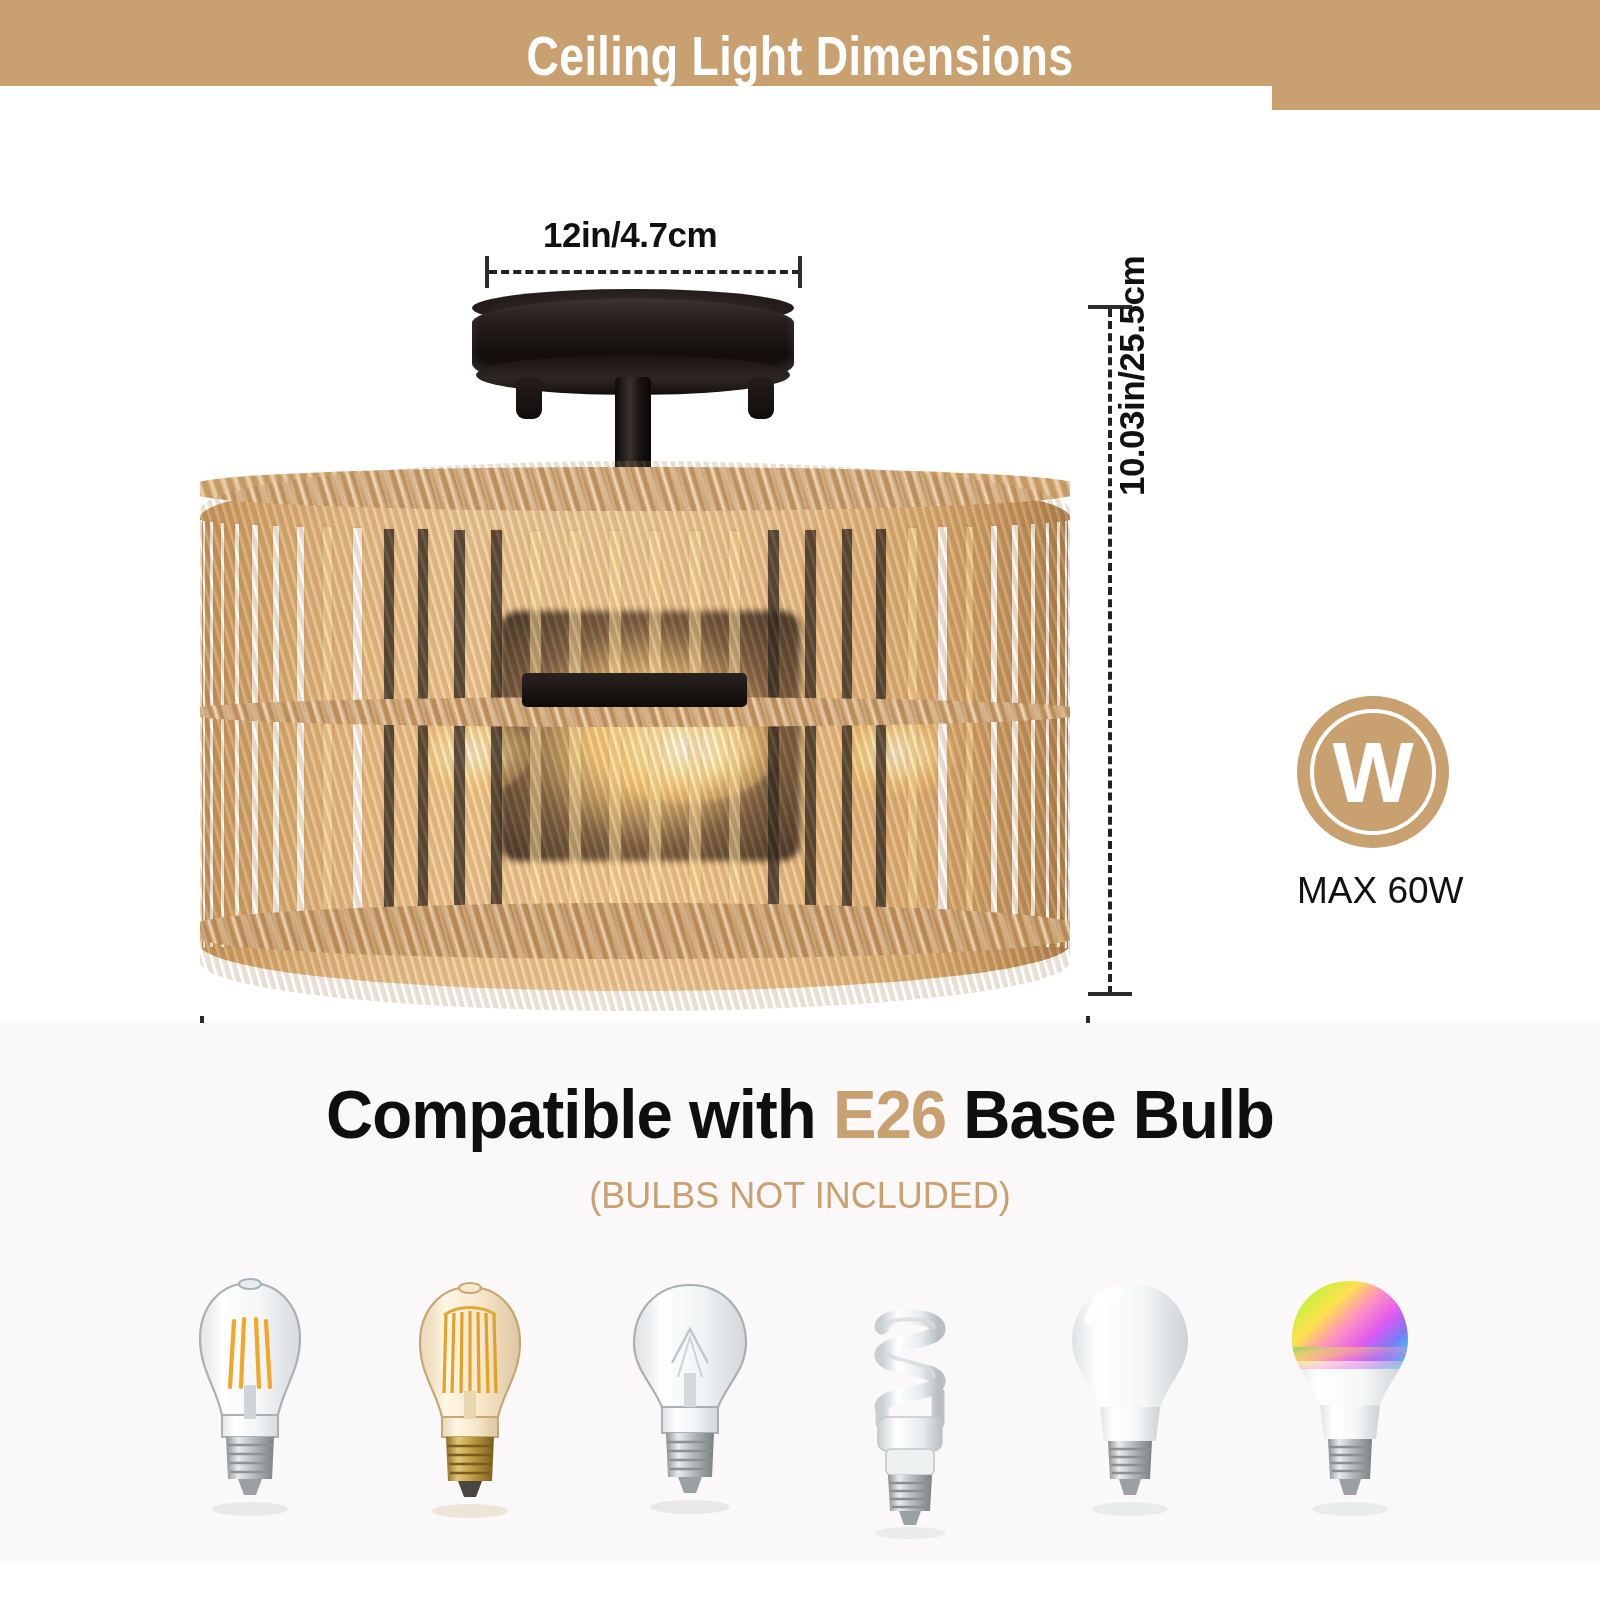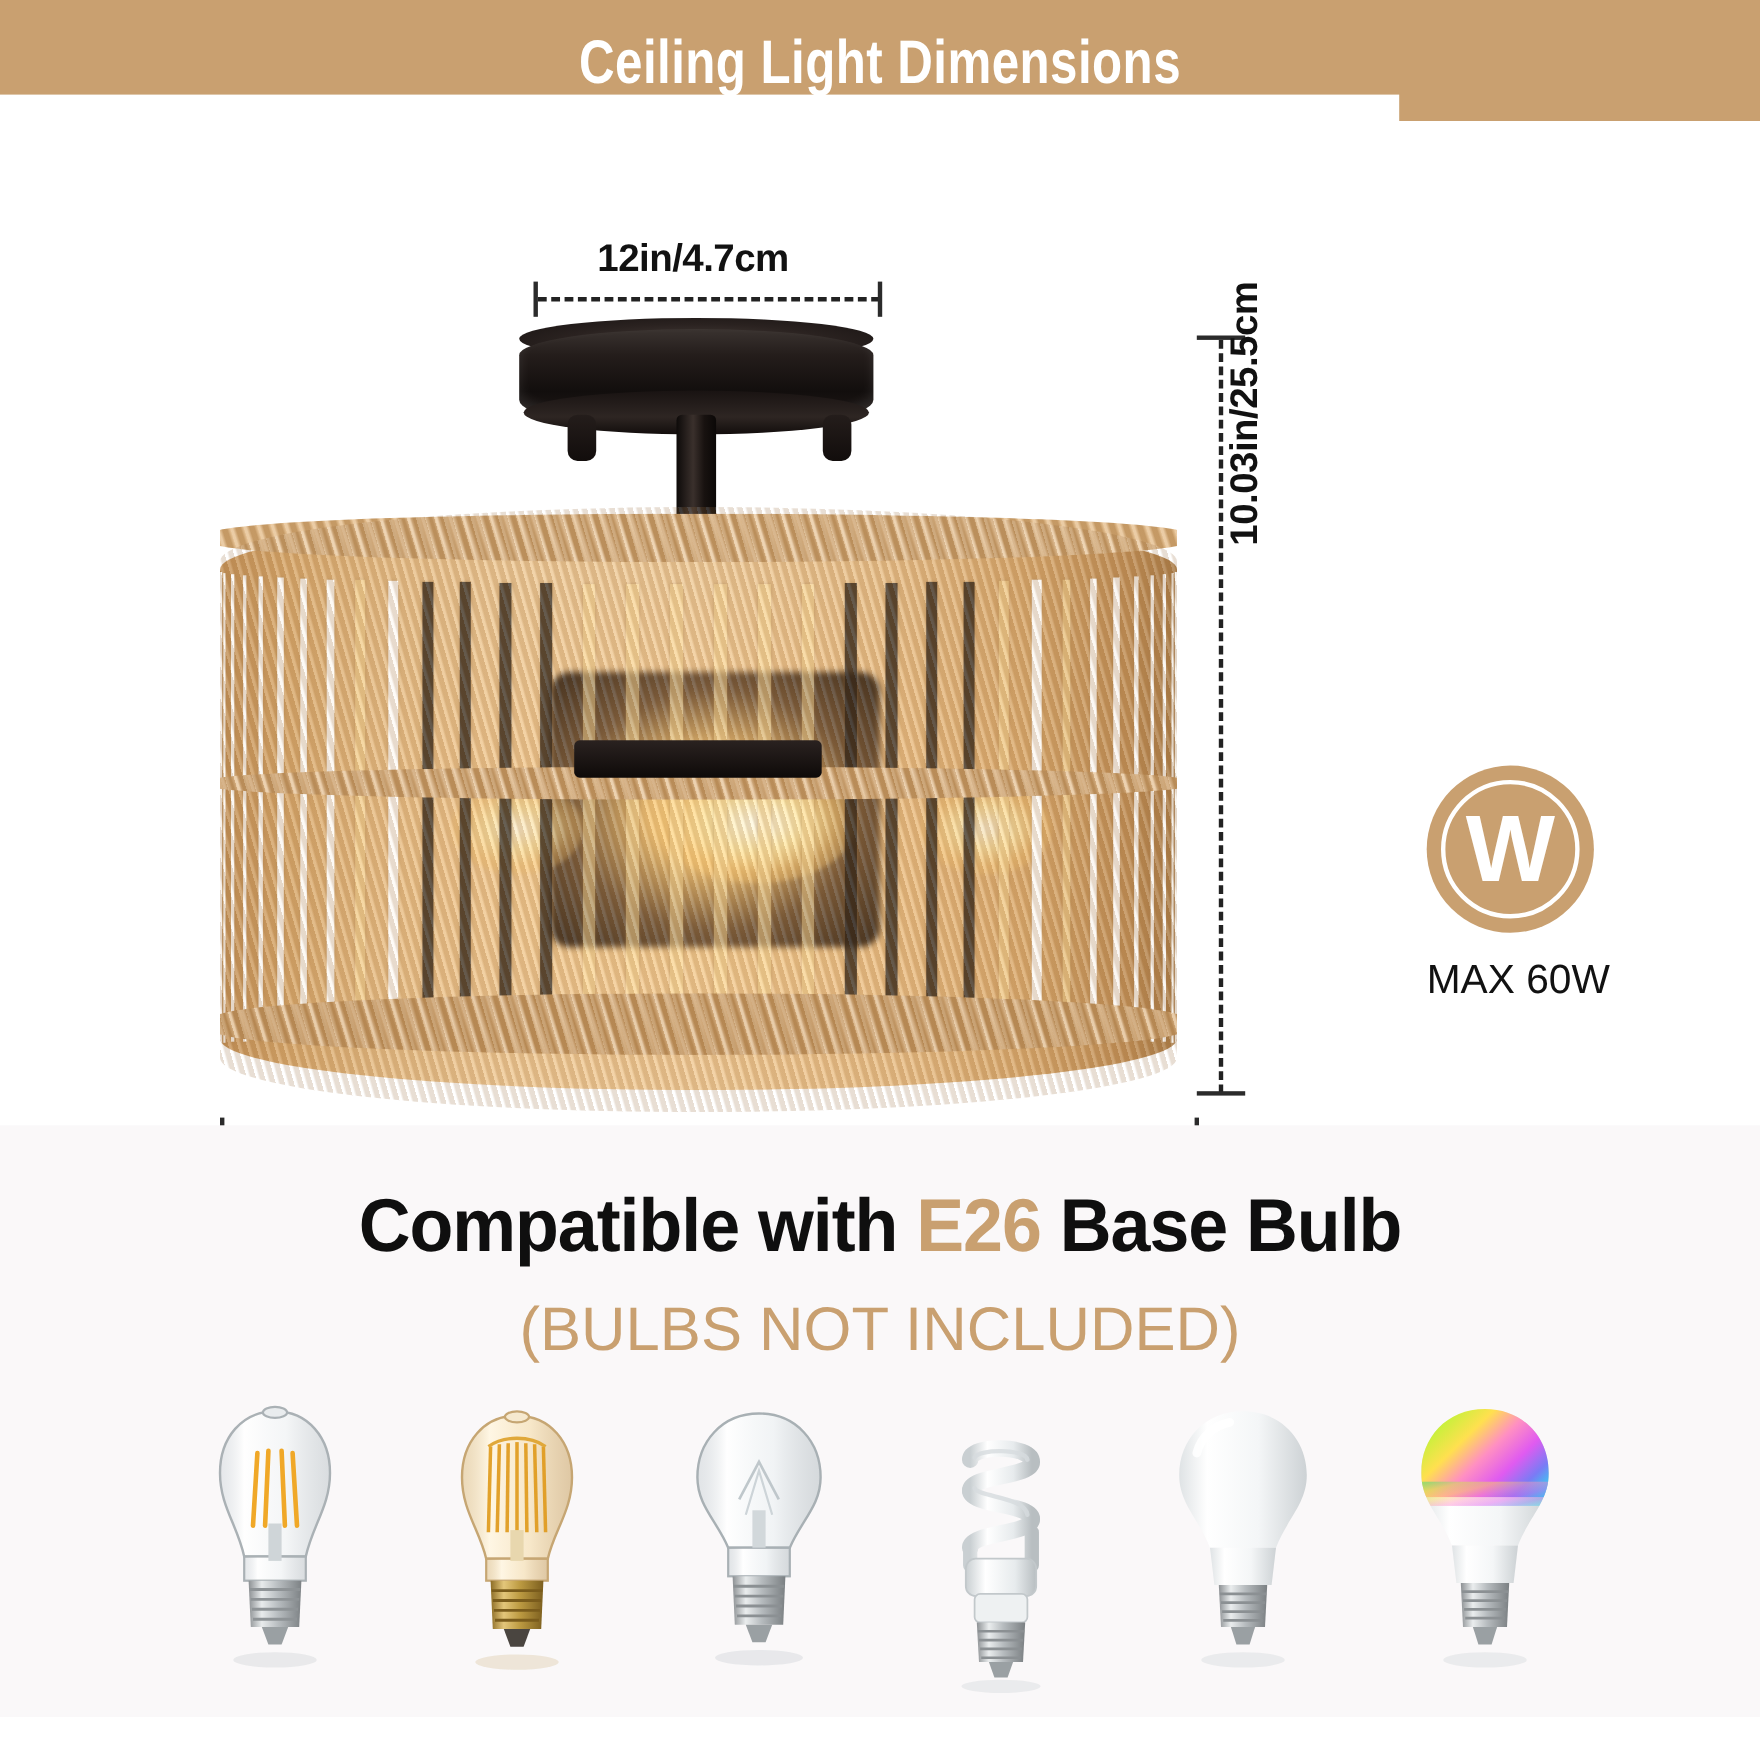--- a/index.html
+++ b/index.html
@@ -195,21 +195,21 @@
     background:#FAF8F9;
   }
   .compat-title{
     position:absolute; left:0; top:52px; width:1600px; text-align:center;
     font-size:68px; font-weight:bold; color:#0f0f0f; white-space:nowrap;
     transform:scaleX(0.96); letter-spacing:-1px;
   }
   .compat-title .accent{ color:#C9A070; }
   .compat-sub{
     position:absolute; left:0; top:152px; width:1600px; text-align:center;
-    font-size:56px; color:#C9A070; white-space:nowrap; letter-spacing:0px;
+    font-size:36px; color:#C9A070; white-space:nowrap; letter-spacing:0px;
   }
 
   
   .bulb-row{
     position:absolute; left:0; top:222px; width:1600px; height:300px;
     display:flex; align-items:flex-end; justify-content:center; gap:40px;
   }
   .bulb{ position:relative; width:180px; height:280px; }
 
   

